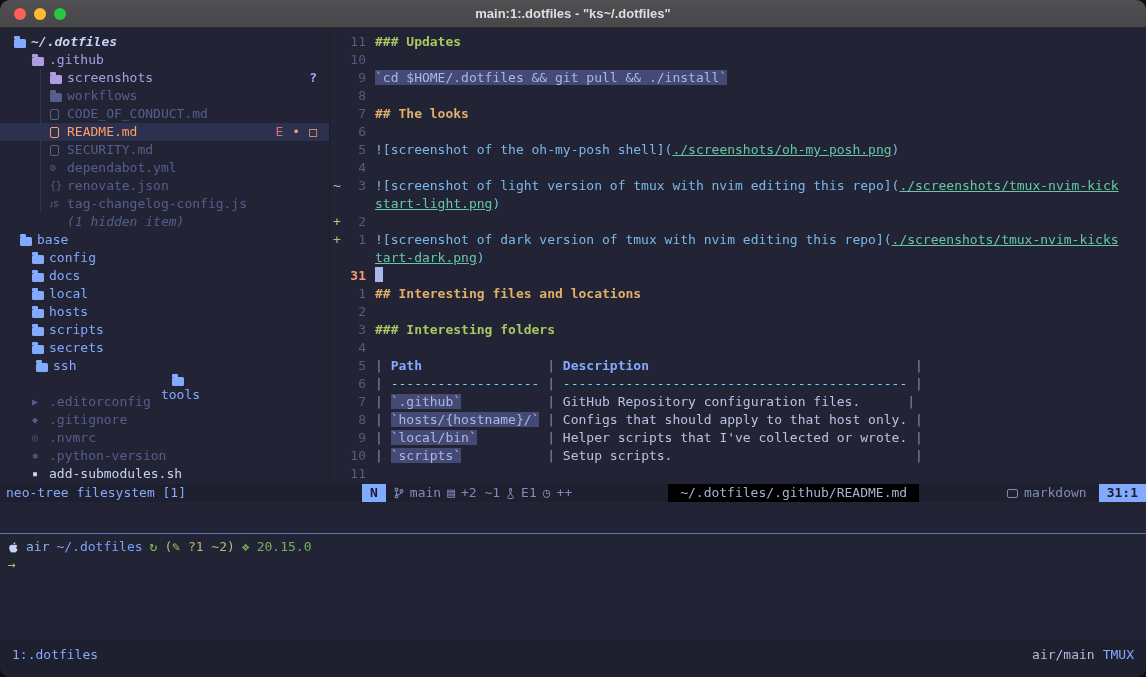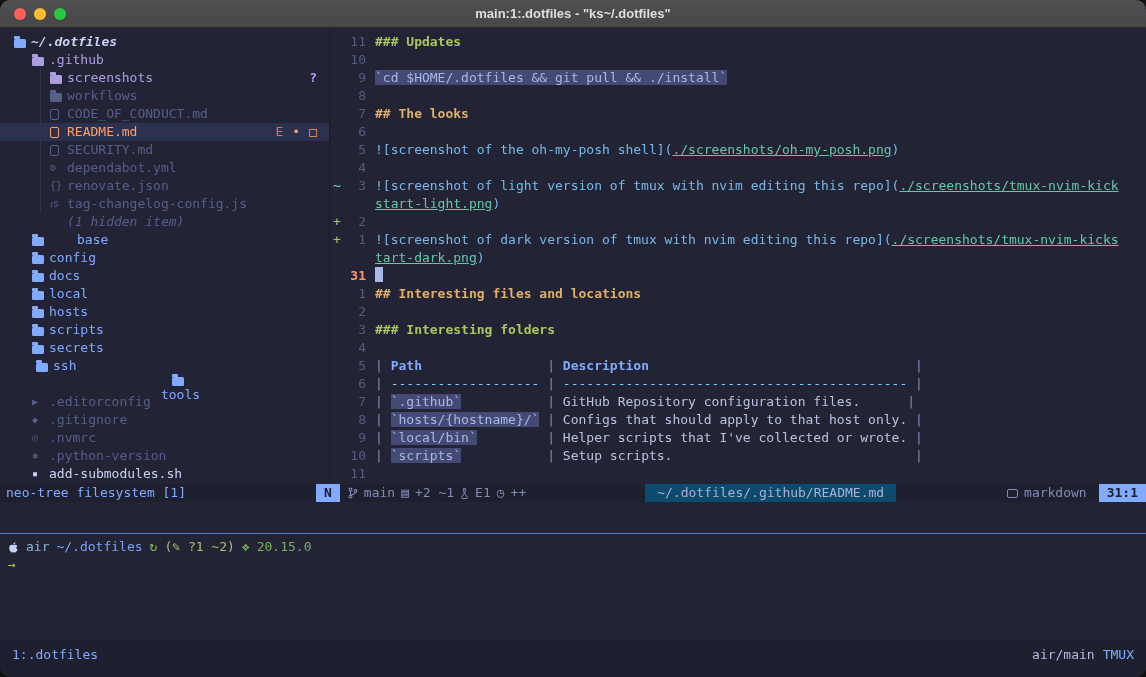--- a/index.html
+++ b/index.html
@@ -47,26 +47,26 @@
   .s-code{background:#444a73;color:#a9b8e8;}
   .s-lk{color:#79b8e8;}
   .s-url{color:#66c7a5;text-decoration:underline;}
   .s-p{color:#828bb8;}
   .s-th{color:#82aaff;font-weight:700;}
   .s-d{color:#7dcfff;}
   .s-t{color:#b8c2e0;}
   .cursor{display:inline-block;width:8px;height:15px;background:#a9b8e8;vertical-align:-2px;}
   
   .statusrow{display:flex;height:18px;background:#1e2030;font-size:13px;line-height:18px;}
-  .ntstatus{width:316px;box-sizing:border-box;padding-left:6px;color:#82aaff;white-space:pre;}
+  .ntstatus{width:362px;box-sizing:border-box;padding-left:6px;color:#82aaff;white-space:pre;}
   .statusline{flex:1;display:flex;align-items:center;color:#828bb8;white-space:pre;}
   .mode{background:#82aaff;color:#1b1d2b;font-weight:700;padding:0 8px;flex:none;}
   .sl-left{display:flex;align-items:center;gap:6px;padding:0 8px;flex:none;}
   .sl-center{flex:1;display:flex;justify-content:center;}
-  .sl-path{background:#0c4a6e;color:#aab0d4;padding:0 12px;}
+  .sl-path{background:#000000;color:#aab0d4;padding:0 12px;}
   .sl-right{display:flex;align-items:center;gap:6px;padding-right:0;flex:none;}
   .sl-pos{background:#82aaff;color:#1b1d2b;font-weight:700;padding:0 8px;margin-left:6px;}
   .slicon{display:inline-flex;align-items:center;}
   
   .cmdline{height:18px;background:#222436;}
   .panegap{height:13px;background:#222436;}
   .paneborder{height:1px;background:#5d7ab8;}
   .shell{height:106px;box-sizing:border-box;padding:4px 8px;font-size:13px;background:#222436;}
   .pline{height:18px;line-height:18px;display:flex;align-items:center;gap:7px;white-space:pre;}
   .p-host{color:#87b7e0;}
@@ -102,21 +102,21 @@
         <div class="st-row" style="padding-left: 32px;"><span class="ticon t-purple"><span class="i-folder"></span></span><span class="t-purple">.github</span></div>
         <div class="st-row" style="padding-left: 50px;"><span class="ticon t-purple"><span class="i-folder"></span></span><span class="t-purple">screenshots</span><span class="st-right"><span class="badge-q">?</span></span></div>
         <div class="st-row" style="padding-left: 50px;"><span class="ticon t-dim"><span class="i-folder"></span></span><span class="t-dim">workflows</span></div>
         <div class="st-row" style="padding-left: 50px;"><span class="ticon t-dim"><span class="i-file"></span></span><span class="t-dim">CODE_OF_CONDUCT.md</span></div>
         <div class="st-row sel" style="padding-left: 50px;"><span class="ticon t-orange"><span class="i-file"></span></span><span class="t-orange">README.md</span><span class="st-right"><span class="mk-red">E</span><span class="mk-dot">•</span><span class="mk-sq">□</span></span></div>
         <div class="st-row" style="padding-left: 50px;"><span class="ticon t-dim"><span class="i-file"></span></span><span class="t-dim">SECURITY.md</span></div>
         <div class="st-row" style="padding-left: 50px;"><span class="ticon t-dim"><span class="gicon">⚙</span></span><span class="t-dim">dependabot.yml</span></div>
         <div class="st-row" style="padding-left: 50px;"><span class="ticon t-dim"><span class="gicon">{}</span></span><span class="t-dim">renovate.json</span></div>
         <div class="st-row" style="padding-left: 50px;"><span class="ticon t-dim"><span class="gicon">ᴊs</span></span><span class="t-dim">tag-changelog-config.js</span></div>
         <div class="st-row" style="padding-left: 50px;"><span class="ticon t-hidden"></span><span class="t-hidden">(1 hidden item)</span></div>
-        <div class="st-row" style="padding-left: 32px; gap: 28px;"><span class="ticon t-blue"><span class="i-folder"></span></span><span class="t-blue">base</span></div>
+        <div class="st-row" style="padding-left: 20px;"><span class="ticon t-blue"><span class="i-folder"></span></span><span class="t-blue">base</span></div>
         <div class="st-row" style="padding-left: 32px;"><span class="ticon t-blue"><span class="i-folder"></span></span><span class="t-blue">config</span></div>
         <div class="st-row" style="padding-left: 32px;"><span class="ticon t-blue"><span class="i-folder"></span></span><span class="t-blue">docs</span></div>
         <div class="st-row" style="padding-left: 32px;"><span class="ticon t-blue"><span class="i-folder"></span></span><span class="t-blue">local</span></div>
         <div class="st-row" style="padding-left: 32px;"><span class="ticon t-blue"><span class="i-folder"></span></span><span class="t-blue">hosts</span></div>
         <div class="st-row" style="padding-left: 32px;"><span class="ticon t-blue"><span class="i-folder"></span></span><span class="t-blue">scripts</span></div>
         <div class="st-row" style="padding-left: 32px;"><span class="ticon t-blue"><span class="i-folder"></span></span><span class="t-blue">secrets</span></div>
         <div class="st-row" style="padding-left: 36px;"><span class="ticon t-blue"><span class="i-folder"></span></span><span class="t-blue">ssh</span></div>
         <div class="st-row" style="padding-left: 32px; flex-direction: column;"><span class="ticon t-blue"><span class="i-folder"></span></span><span class="t-blue">tools</span></div>
         <div class="st-row" style="padding-left: 32px;"><span class="ticon t-dim"><span class="gicon">▶</span></span><span class="t-dim">.editorconfig</span></div>
         <div class="st-row" style="padding-left: 32px;"><span class="ticon t-dim"><span class="gicon">◆</span></span><span class="t-dim">.gitignore</span></div>

